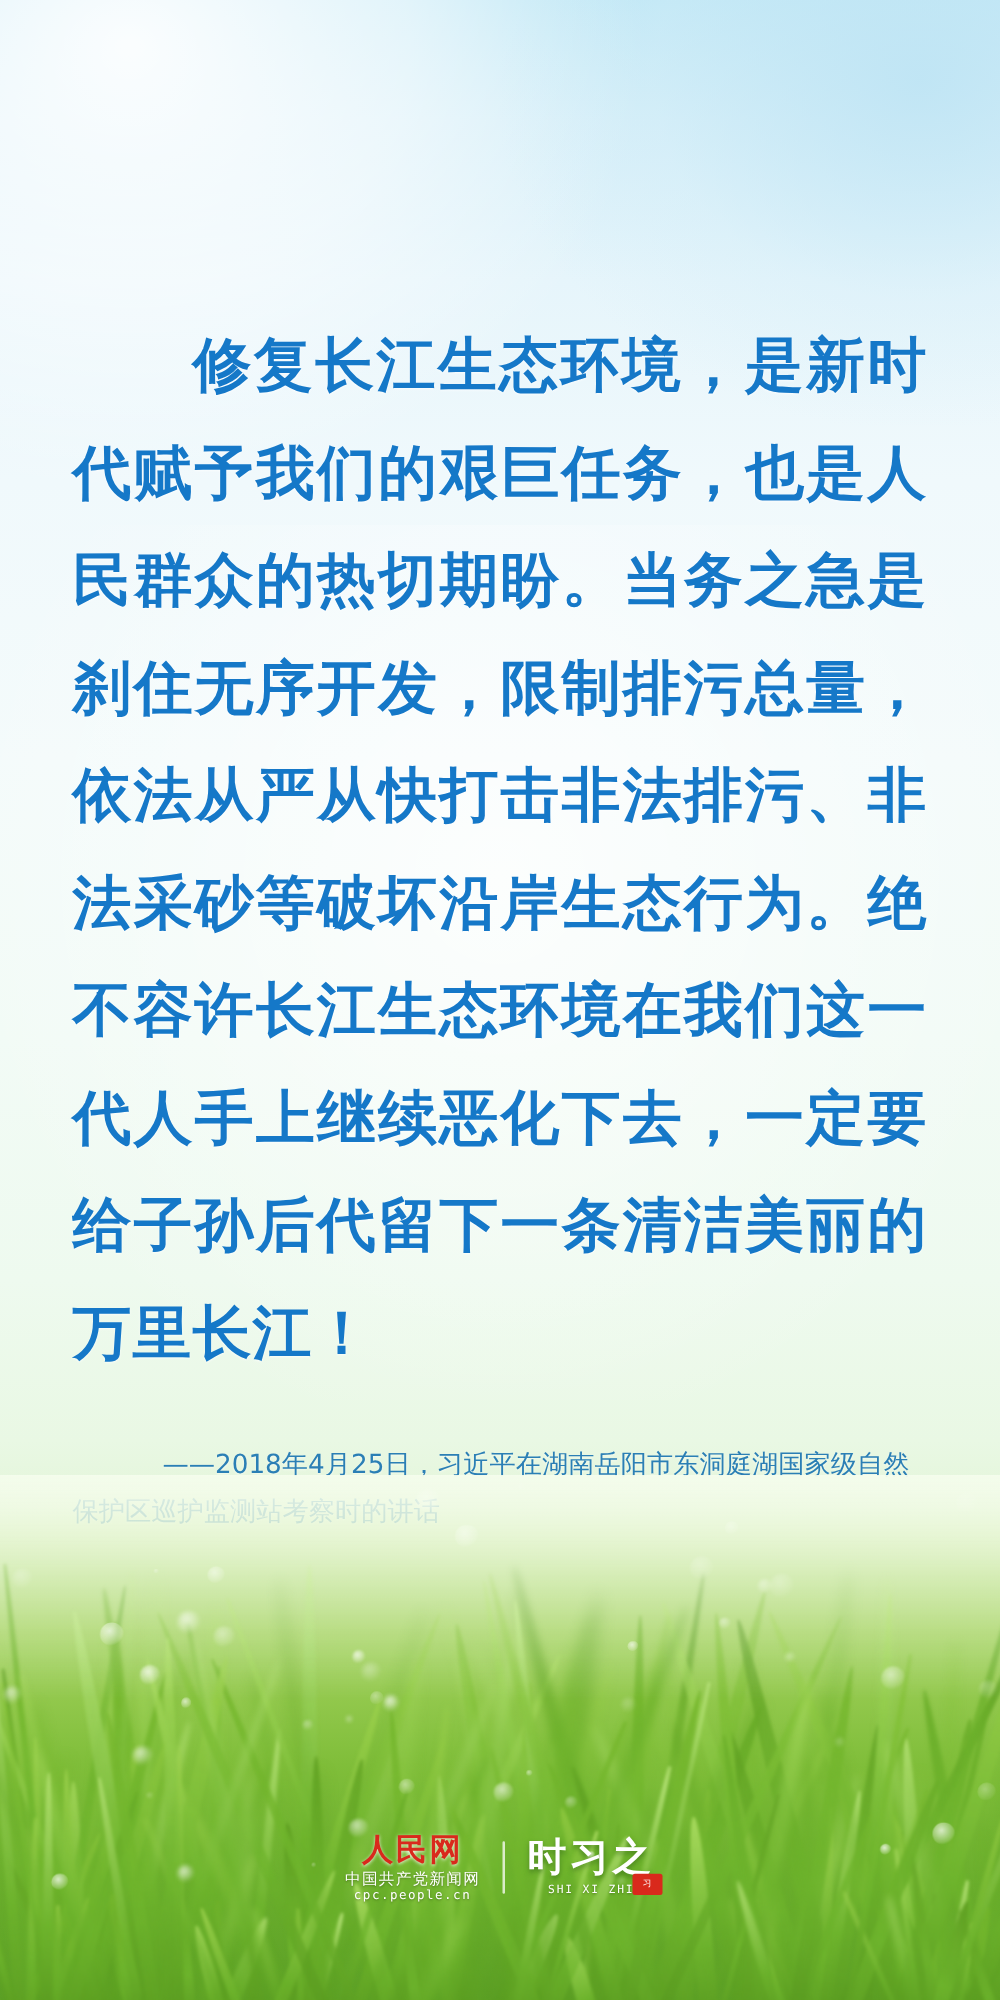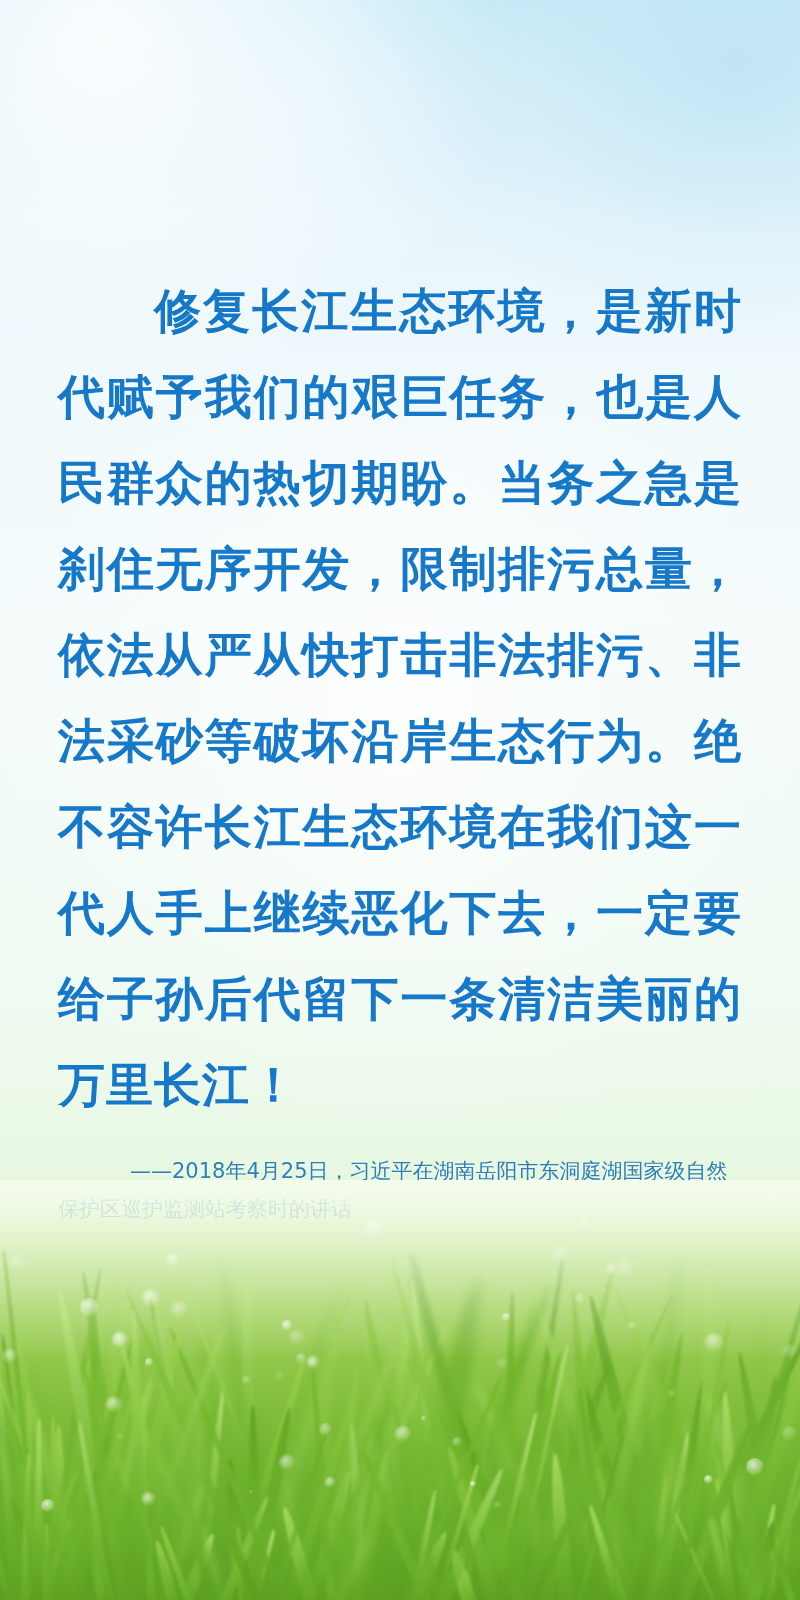--- a/index.html
+++ b/index.html
@@ -104,21 +104,21 @@
     width: 800px;
     height: 180px;
     background: linear-gradient(180deg, rgba(244,252,236,0.95) 0%, rgba(244,252,236,0.45) 45%, rgba(244,252,236,0) 100%);
     pointer-events: none;
   }
 
   
   .quote-block {
     position: absolute;
     left: 58px;
-    top: 268px;
+    top: 250px;
     width: 684px;
   }
   .quote-text {
     font-family: "DejaVu Sans", "Liberation Sans", sans-serif;
     font-weight: bold;
     font-size: 47px;
     line-height: 86px;
     letter-spacing: 1px;
     color: #1578c8;
     text-align: justify;
@@ -555,14 +555,27 @@
         <div class="bokeh" style="width: 15.6562px; height: 15.6562px; left: 112.073px; top: 152.466px; opacity: 0.79; filter: blur(0.9px);"></div>
         <div class="bokeh" style="width: 9.36477px; height: 9.36477px; left: 703.852px; top: 295.125px; opacity: 0.82; filter: blur(0px);"></div>
         <div class="bokeh" style="width: 19.1912px; height: 19.1912px; left: 616.143px; top: 79.4954px; opacity: 0.3; filter: blur(1.4px);"></div>
         <div class="bokeh" style="width: 5.27683px; height: 5.27683px; left: 414.317px; top: 6.73998px; opacity: 0.4; filter: blur(0.8px);"></div>
         <div class="bokeh" style="width: 13.0956px; height: 13.0956px; left: 319.104px; top: 242.639px; opacity: 0.47; filter: blur(0px);"></div>
         <div class="bokeh" style="width: 10.3167px; height: 10.3167px; left: 580.348px; top: 37.3009px; opacity: 0.39; filter: blur(0.1px);"></div>
       </div>
     <div class="grass-haze"></div>
   </div>
 
+  <div class="footer">
+    <div class="logo-people">
+      <div class="mark">人民网</div>
+      <div class="sub-cn">中国共产党新闻网</div>
+      <div class="sub-en">cpc.people.cn</div>
+    </div>
+    <div class="divider-bar"></div>
+    <div class="logo-shi">
+      <div class="mark">时习之</div>
+      <div class="stamp">习</div>
+      <div class="sub-en">SHI XI ZHI</div>
+    </div>
+  </div>
 
 </div>
 
 </body></html>

